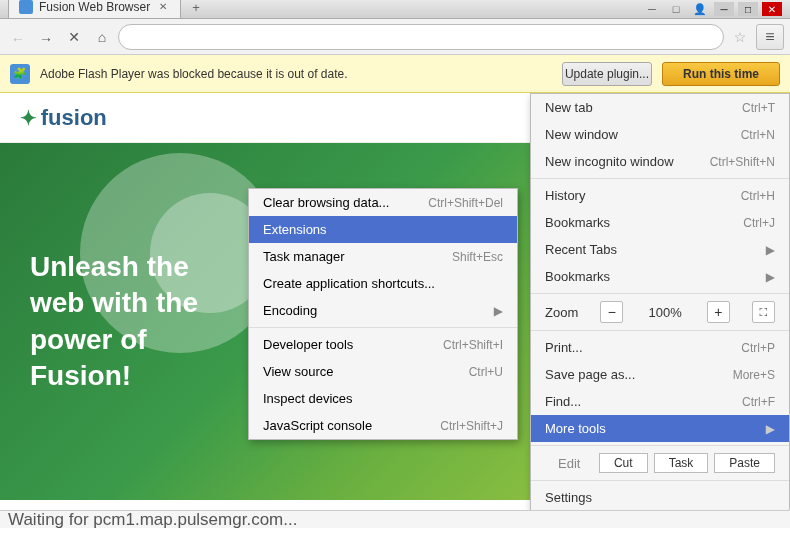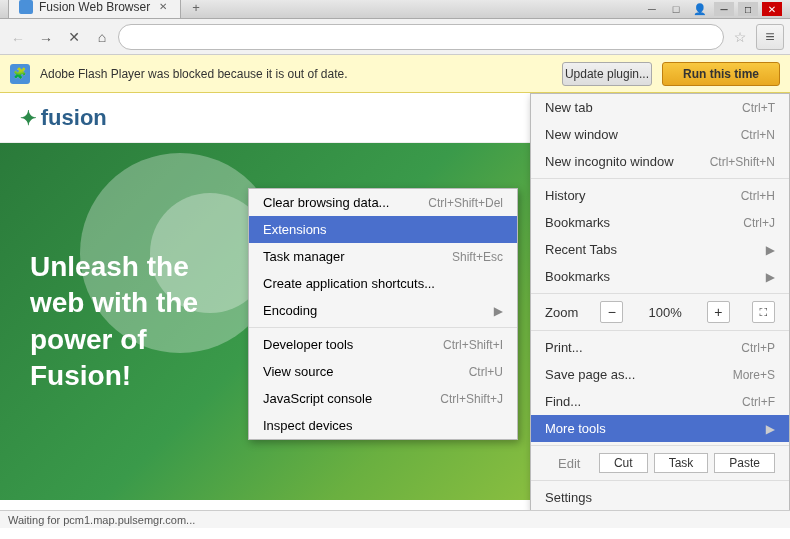--- a/index.html
+++ b/index.html
@@ -297,21 +297,21 @@
     }
 
     
     .status-bar {
       height: 18px;
       background: #f5f5f5;
       border-top: 1px solid #ccc;
       display: flex;
       align-items: center;
       padding: 8px 8px;
-      font-size: 11px;
+      font-size: 17px;
       color: #555;
     }
 
     
     .scrollbar-right {
       position: absolute;
       right: 0;
       top: 0;
       bottom: 0;
       width: 12px;
@@ -424,25 +424,25 @@
       <div class="menu-divider"></div>
       <div class="menu-item">
         <span class="menu-item-label">Developer tools</span>
         <span class="menu-item-shortcut">Ctrl+Shift+I</span>
       </div>
       <div class="menu-item">
         <span class="menu-item-label">View source</span>
         <span class="menu-item-shortcut">Ctrl+U</span>
       </div>
       <div class="menu-item">
+        <span class="menu-item-label">Inspect devices</span>
+      </div>
+      <div class="menu-item">
         <span class="menu-item-label">JavaScript console</span>
         <span class="menu-item-shortcut">Ctrl+Shift+J</span>
-      </div>
-      <div class="menu-item">
-        <span class="menu-item-label">Inspect devices</span>
       </div>
     </div>
 
     <div class="chrome-menu">
       <div class="menu-item">
         <span class="menu-item-label">New tab</span>
         <span class="menu-item-shortcut">Ctrl+T</span>
       </div>
       <div class="menu-item">
         <span class="menu-item-label">New window</span>

